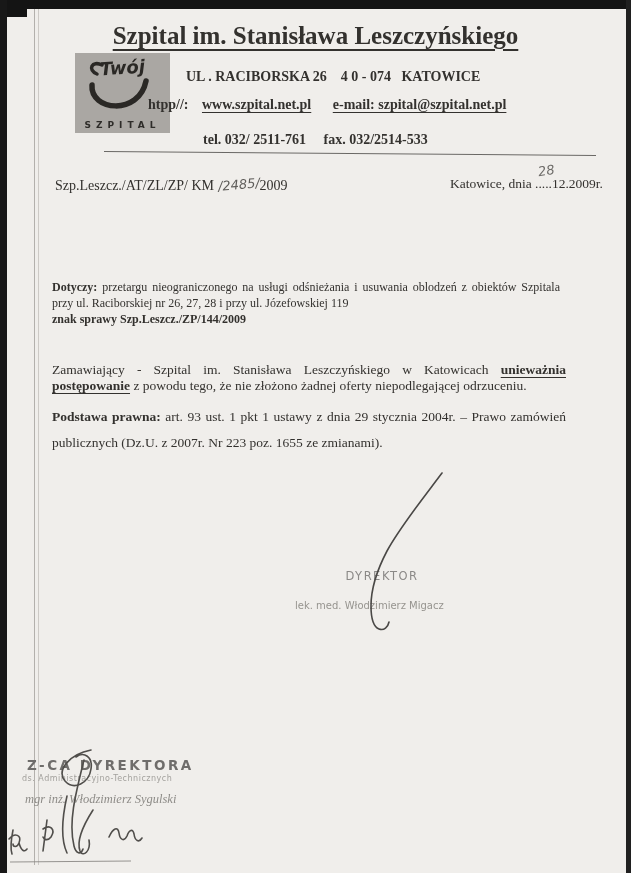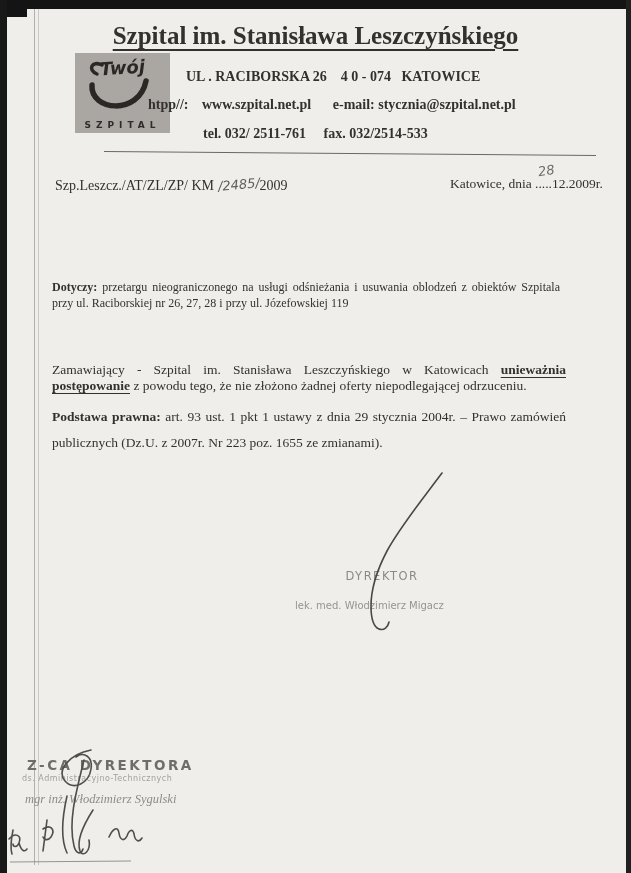--- a/index.html
+++ b/index.html
@@ -31,23 +31,23 @@
   .logo-word { position:absolute; top:4px; left:25px; font-family:"DejaVu Sans", sans-serif;
                font-weight:bold; font-style:italic; font-size:18px; color:#2a2825; transform:rotate(-4deg); }
   .logo-smile { position:absolute; top:0; left:0; }
   .logo-caption { position:absolute; bottom:3px; left:0; width:100%; text-align:center;
                   font-family:"DejaVu Sans", sans-serif; font-size:9px; font-weight:bold;
                   letter-spacing:5px; color:#2e2c29; }
 
   .addr { position:absolute; top:69px; left:186px; font-size:14px; font-weight:bold; white-space:pre; }
   .web  { position:absolute; top:97px; left:148px; font-size:14px; font-weight:bold; }
   .web .seg { margin-right:10px;margin-top:8px; }
-  .web .u { text-underline-offset:3px;text-align:right; }
+  .web .u { text-decoration:underline; text-underline-offset:3px;text-align:right; }
   .web .email { margin-left:8px; }
-  .tel  { position:absolute; top:126px; left:203px; font-size:14px; font-weight:bold; white-space:pre; }
+  .tel  { position:absolute; top:132px; left:203px; font-size:14px; font-weight:bold; white-space:pre; }
   .header-rule { position:absolute; top:153px; left:104px; width:492px; height:0;
                  border-top:1.4px solid #6a6865; transform:rotate(0.45deg); }
 
   
   .ref-line { position:absolute; top:178px; left:55px; font-size:14px; }
   .ref-hand { display:inline-block; font-family:"DejaVu Sans", sans-serif; font-style:italic;
               font-size:13px; color:#5f5d5a; transform:rotate(-5deg) translateY(-1px); }
   .date-line { position:absolute; top:176px; left:450px; font-size:13.5px; }
   .date-dots-wrap { position:relative; display:inline-block; }
   .date-day { position:absolute; top:-13px; left:3px; font-family:"DejaVu Sans", sans-serif;
@@ -111,38 +111,39 @@
     </svg>
     <div class="logo-word">Twój</div>
     <div class="logo-caption">SZPITAL</div>
   </div>
 
   <div class="addr">UL . RACIBORSKA 26    4 0 - 074   KATOWICE</div>
 
   <div class="web">
     <span class="seg">htpp//:</span>
     <span class="seg u">www.szpital.net.pl</span>
-    <span class="u email">e-mail: stycznia@szpital.net.pl</span>
+    <span class="u email">e-mail: szpital@szpital.net.pl</span>
   </div>
 
   <div class="tel">tel. 032/ 2511-761     fax. 032/2514-533</div>
 
   <div class="header-rule"></div>
 
   <div class="ref-line">
     <span>Szp.Leszcz./AT/ZL/ZP/ KM </span><span class="ref-hand">/2485/</span><span>2009</span>
   </div>
 
   <div class="date-line">
     <span>Katowice, dnia </span><span class="date-dots-wrap"><span class="date-day">28</span><span>.....</span></span><span>12.2009r.</span>
   </div>
 
 
   <div class="subject">
     <span class="label">Dotyczy:</span><span> przetargu nieograniczonego na usługi odśnieżania i usuwania oblodzeń z obiektów Szpitala przy ul. Raciborskiej nr 26, 27, 28 i przy ul. Józefowskiej 119</span>
+    <div class="case-number">znak sprawy Szp.Leszcz./ZP/144/2009</div>
   </div>
 
   <div class="body-para">
     <span>Zamawiający - Szpital im. Stanisława Leszczyńskiego w Katowicach </span><span class="emph">unieważnia postępowanie</span><span> z powodu tego, że nie złożono żadnej oferty niepodlegającej odrzuceniu.</span>
   </div>
 
   <div class="legal-para">
     <span class="label">Podstawa prawna:</span><span> art. 93 ust. 1 pkt 1 ustawy z dnia 29 stycznia 2004r. – Prawo zamówień publicznych (Dz.U. z 2007r. Nr 223 poz. 1655 ze zmianami).</span>
   </div>
 

